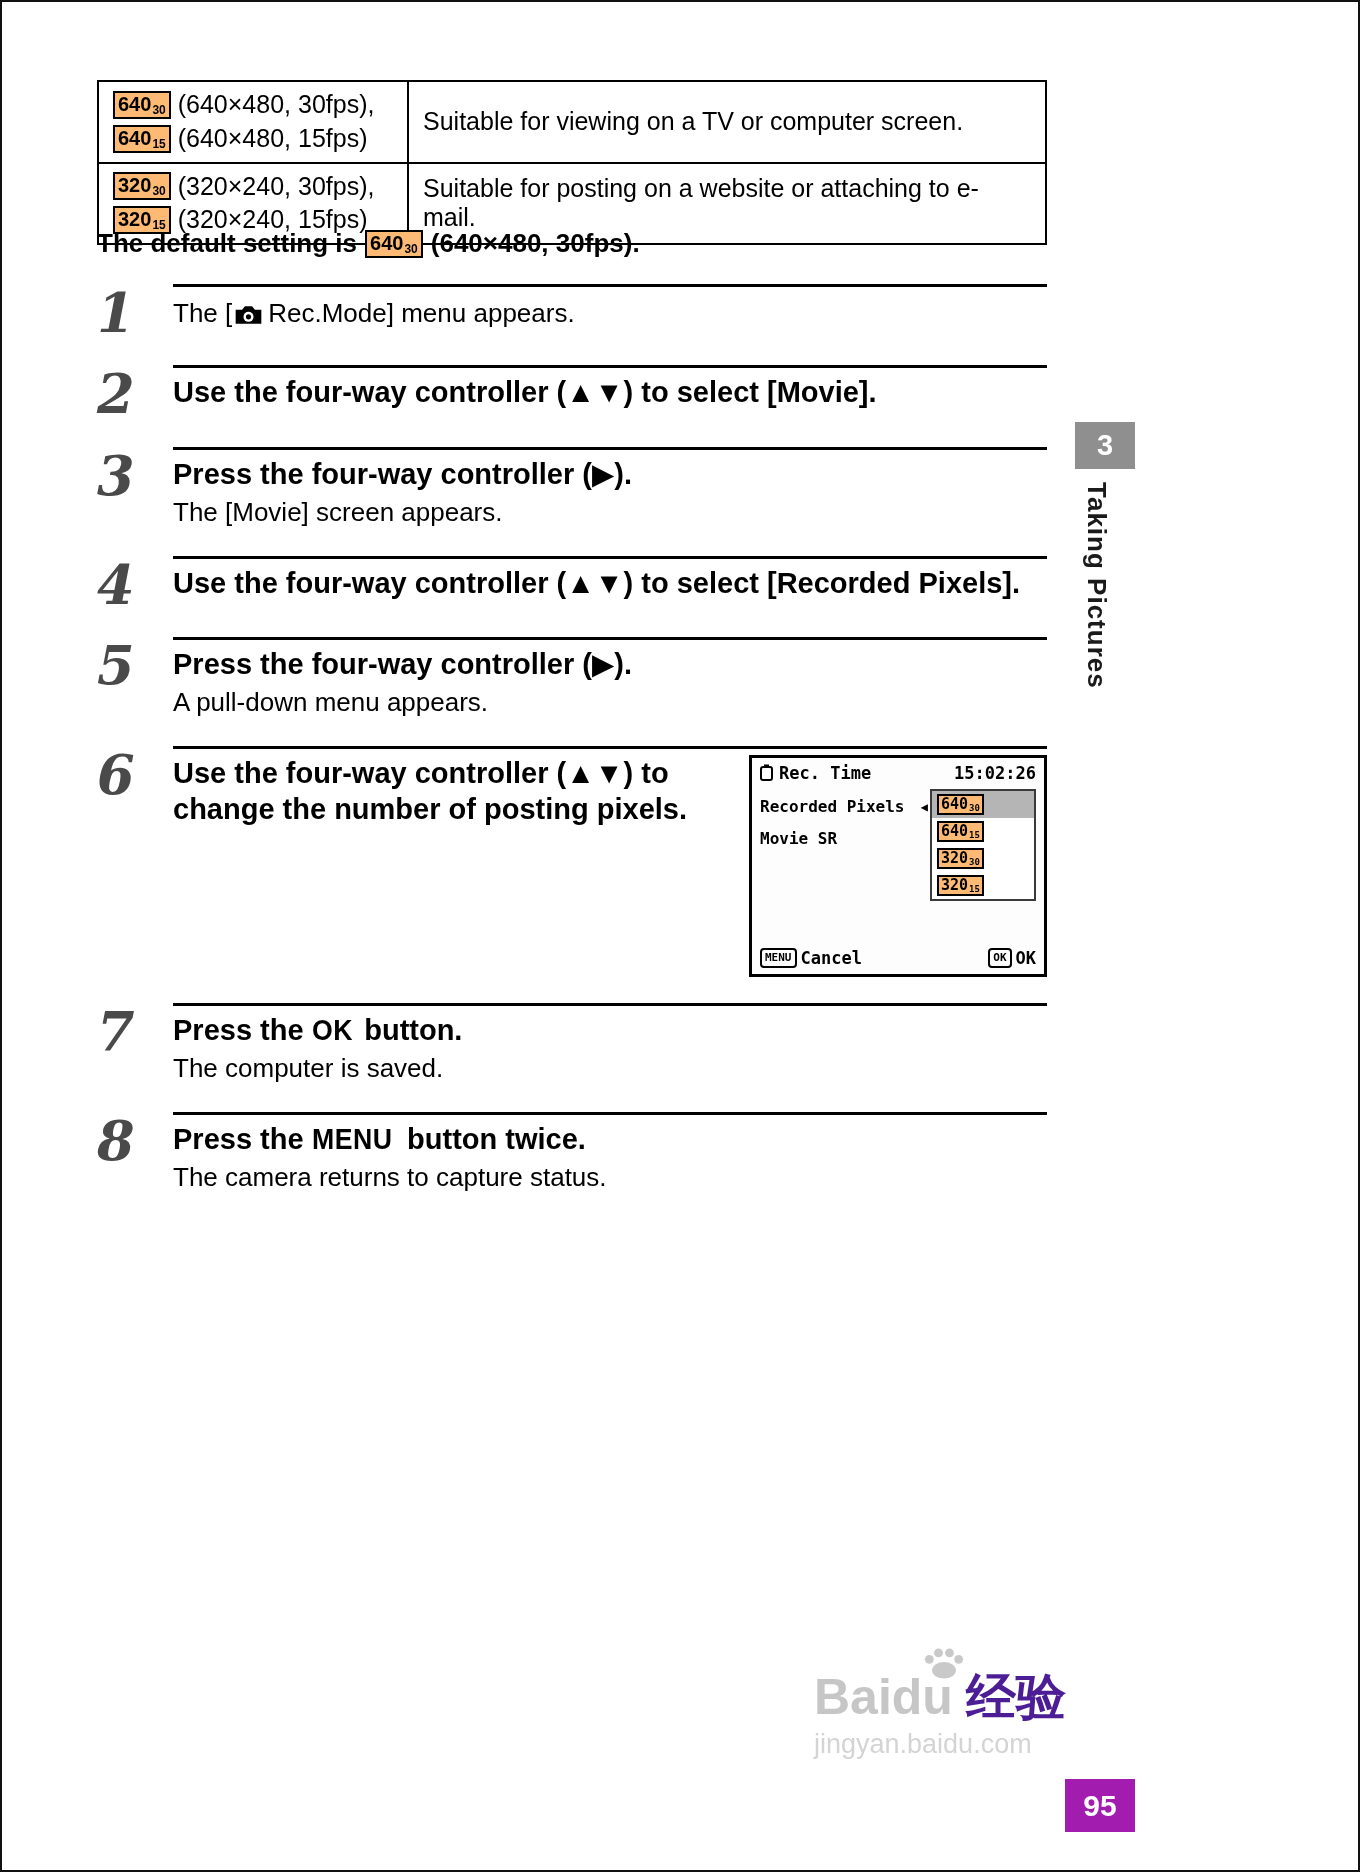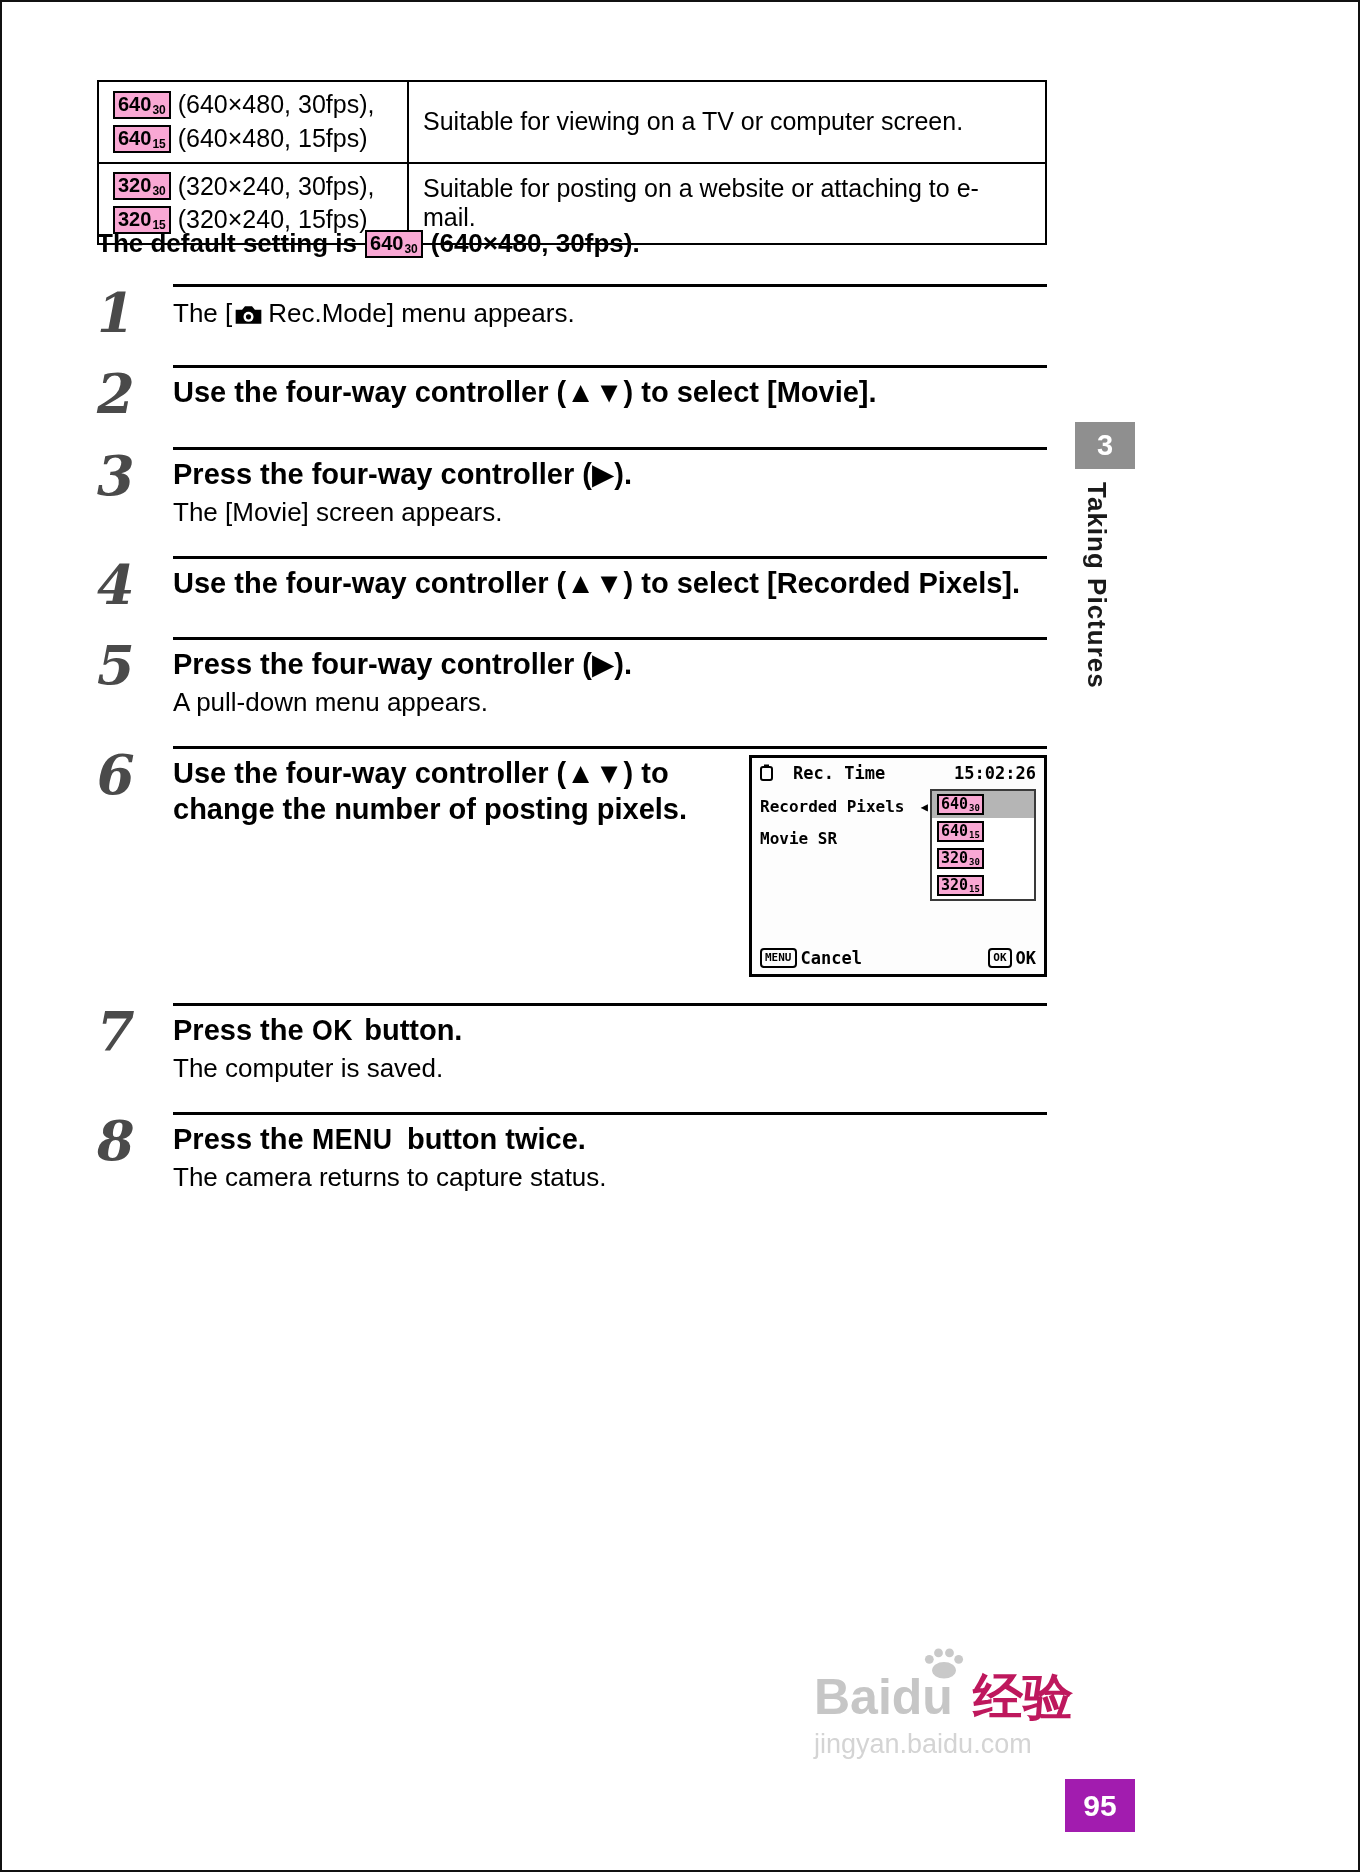--- a/index.html
+++ b/index.html
@@ -14,21 +14,21 @@
     overflow:hidden;
     margin:0 auto;
   }
 
   
   .px-icon {
     display:inline-flex; align-items:baseline;
     border:2px solid #000;
     padding:0 3px 1px 3px;
     font-weight:bold; font-size:20px; line-height:1.15;
-    background:#f9a8d4;
+    background:#fdba74;
   }
   .px-icon .px-sub { font-size:12px; position:relative; top:3px; margin-left:1px; font-weight:bold; }
   .px-icon.small { font-size:15px; border-width:2px; padding:0 2px; }
   .px-icon.small .px-sub { font-size:9px; top:2px; }
 
   
   .spec-table {
     position:absolute; left:95px; top:78px; width:950px;
     border-collapse:collapse;
   }
@@ -63,21 +63,21 @@
   .step6-row { display:flex; gap:18px; }
   .step6-heading-wrap { flex:1; }
 
   
   .camera-screen {
     width:298px; height:222px; flex-shrink:0; box-sizing:border-box;
     border:3px solid #000; background:#fdfdfd;
     font-family:"DejaVu Sans Mono",monospace; font-weight:bold;
     padding:5px 8px; position:relative;
   }
-  .cs-header { display:flex; align-items:center; gap:20px; font-size:17px; }
+  .cs-header { display:flex; align-items:center; gap:6px; font-size:17px; }
   .cs-time { margin-left:auto; }
   .rec-icon { width:13px; height:17px; }
   .cs-body { position:relative; height:132px; margin-top:6px; }
   .cs-item1 { position:absolute; left:0; top:8px; font-size:16px; white-space:nowrap;text-align:right; }
   .cs-item2 { position:absolute; left:0; top:40px; font-size:16px; }
   .cs-arrow { position:absolute; right:108px; top:11px; font-size:12px; }
   .cs-dropdown {
     position:absolute; right:0; top:0; width:102px;
     border:2px solid #3a3a3a; background:#fff;
   }
@@ -109,21 +109,21 @@
 
   
   .page-num-box {
     position:absolute; left:1063px; top:1777px; width:70px; height:53px;
     background:#a21caf; color:#fff;
     display:flex; align-items:center; justify-content:center;
     font-size:30px; font-weight:bold;
   }
   .watermark { position:absolute; left:812px; top:1668px; width:260px; color:#c6c6c6; }
   .wm-row { position:relative; font-size:50px; font-weight:bold; line-height:1.1; white-space:nowrap; }
-  .wm-cn { margin-left:20px; color:#be185d; }
+  .wm-cn { margin-left:13px; color:#4c1d95; }
   .paw-icon { position:absolute; left:108px; top:-24px; width:44px; height:34px; }
   .wm-url { font-size:27px; color:#d4d4d4; margin-top:4px; font-weight:normal; }
 </style>
 </head>
 <body>
 
 <div class="page">
 
   <table class="spec-table">
     <tbody>

